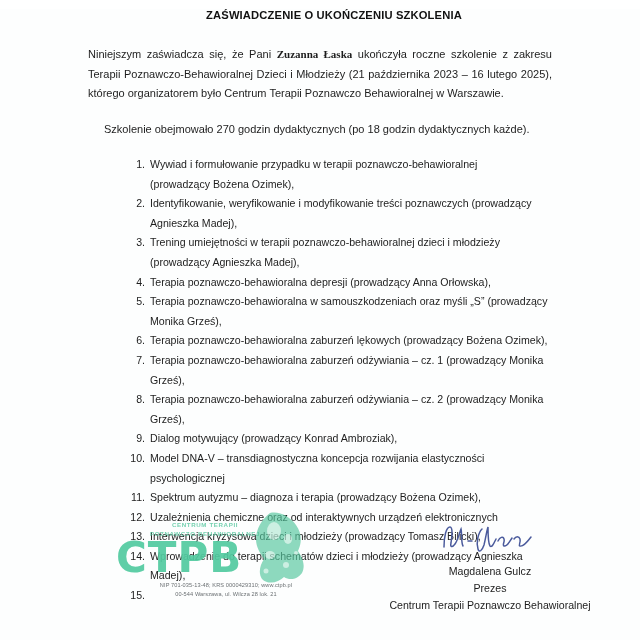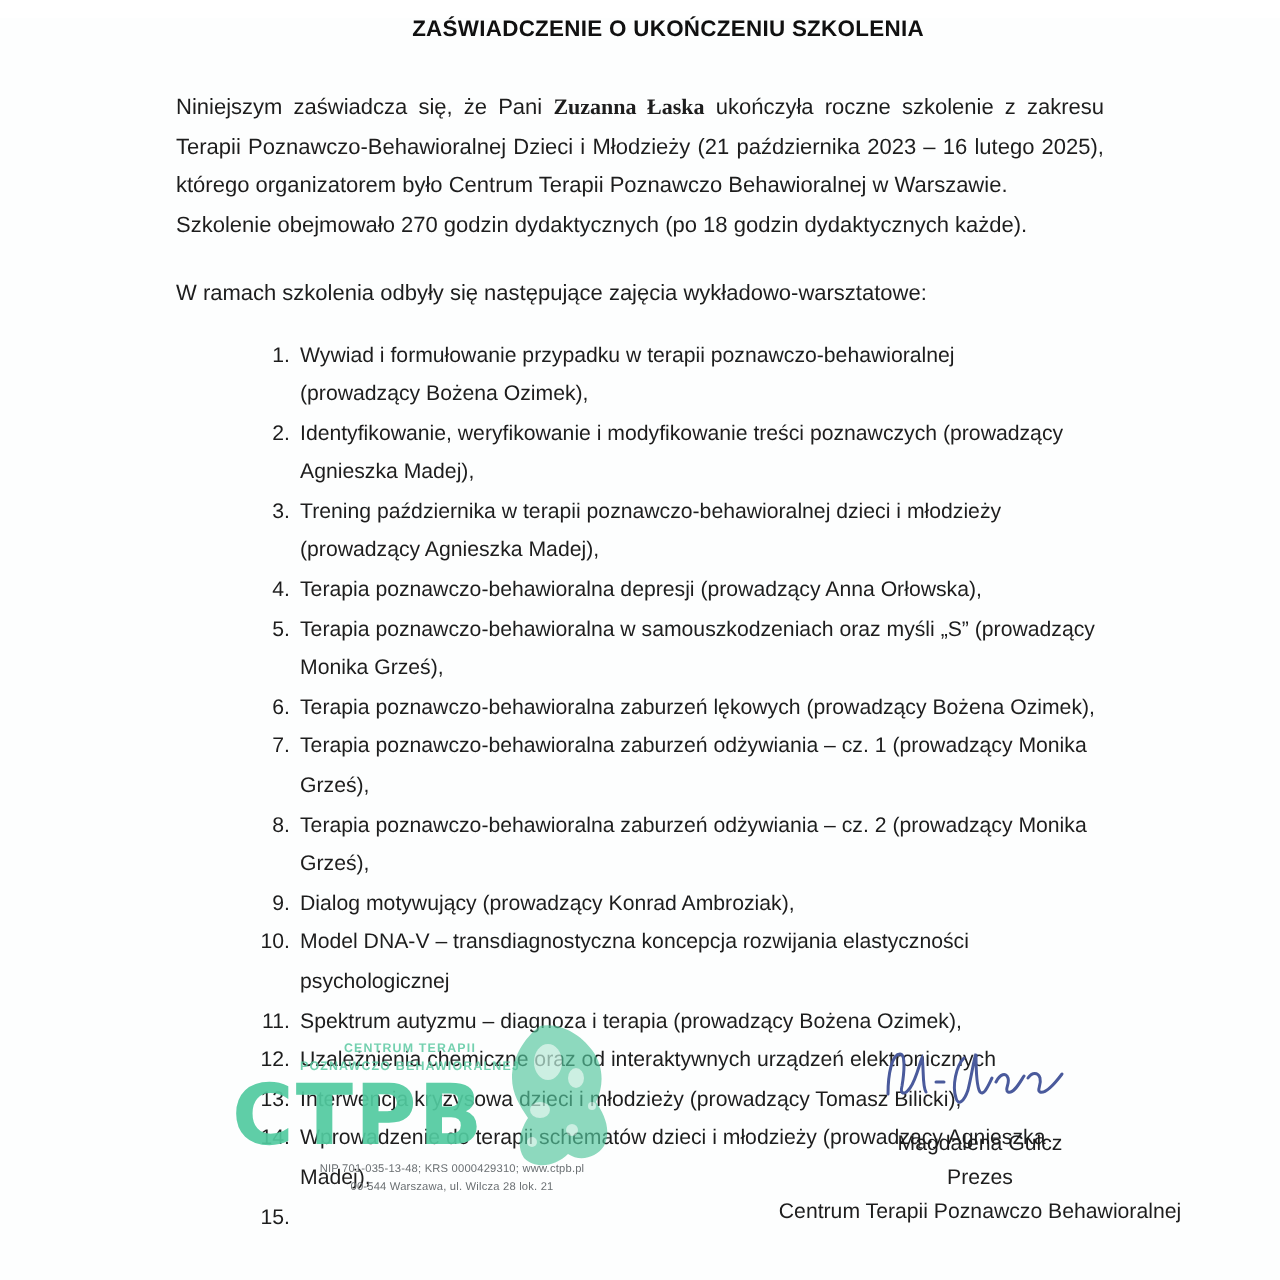--- a/index.html
+++ b/index.html
@@ -38,21 +38,21 @@
     line-height: 19.5px;
     color: #1d1d1d;
   }
   .para-justify {
     text-align: justify;
     text-justify: inter-word;
     margin: 0;
   }
   .para-plain {
     text-align: left;
-    margin: 0;
+    margin: 16px;
   }
   .name-bold {
     font-weight: bold;
     font-family: Liberation Serif, serif;
   }
   .intro-line {
     margin: 15px 0 0 0;
     font-size: 11px;
     line-height: 19.5px;
   }
@@ -177,32 +177,31 @@
 <div class="page">
 
   <div class="doc-title">ZAŚWIADCZENIE O UKOŃCZENIU SZKOLENIA</div>
 
   <div class="body-block">
 
     <p class="para-justify"><span>Niniejszym zaświadcza się, że Pani </span><span class="name-bold">Zuzanna Łaska</span><span> ukończyła roczne szkolenie z zakresu Terapii Poznawczo-Behawioralnej Dzieci i Młodzieży (21 października 2023 – 16 lutego 2025), którego organizatorem było Centrum Terapii Poznawczo Behawioralnej w Warszawie.</span></p>
 
     <p class="para-plain">Szkolenie obejmowało 270 godzin dydaktycznych (po 18 godzin dydaktycznych każde).</p>
 
-    <p class="intro-line">W ramach szkolenia odbyły się następujące zajęcia wykładowo-warsztatowe:</p>
 
     <ol class="course-list">
       <li>
         <span>Wywiad i formułowanie przypadku w terapii poznawczo-behawioralnej</span>
         <span class="sub-line">(prowadzący Bożena Ozimek),</span>
       </li>
       <li>
         <span>Identyfikowanie, weryfikowanie i modyfikowanie treści poznawczych (prowadzący Agnieszka Madej),</span>
       </li>
       <li>
-        <span>Trening października w terapii poznawczo-behawioralnej dzieci i młodzieży</span>
+        <span>Trening umiejętności w terapii poznawczo-behawioralnej dzieci i młodzieży</span>
         <span class="sub-line">(prowadzący Agnieszka Madej),</span>
       </li>
       <li>
         <span>Terapia poznawczo-behawioralna depresji (prowadzący Anna Orłowska),</span>
       </li>
       <li>
         <span>Terapia poznawczo-behawioralna w samouszkodzeniach oraz myśli „S” (prowadzący Monika Grześ),</span>
       </li>
       <li>
         <span>Terapia poznawczo-behawioralna zaburzeń lękowych (prowadzący Bożena Ozimek),</span>

